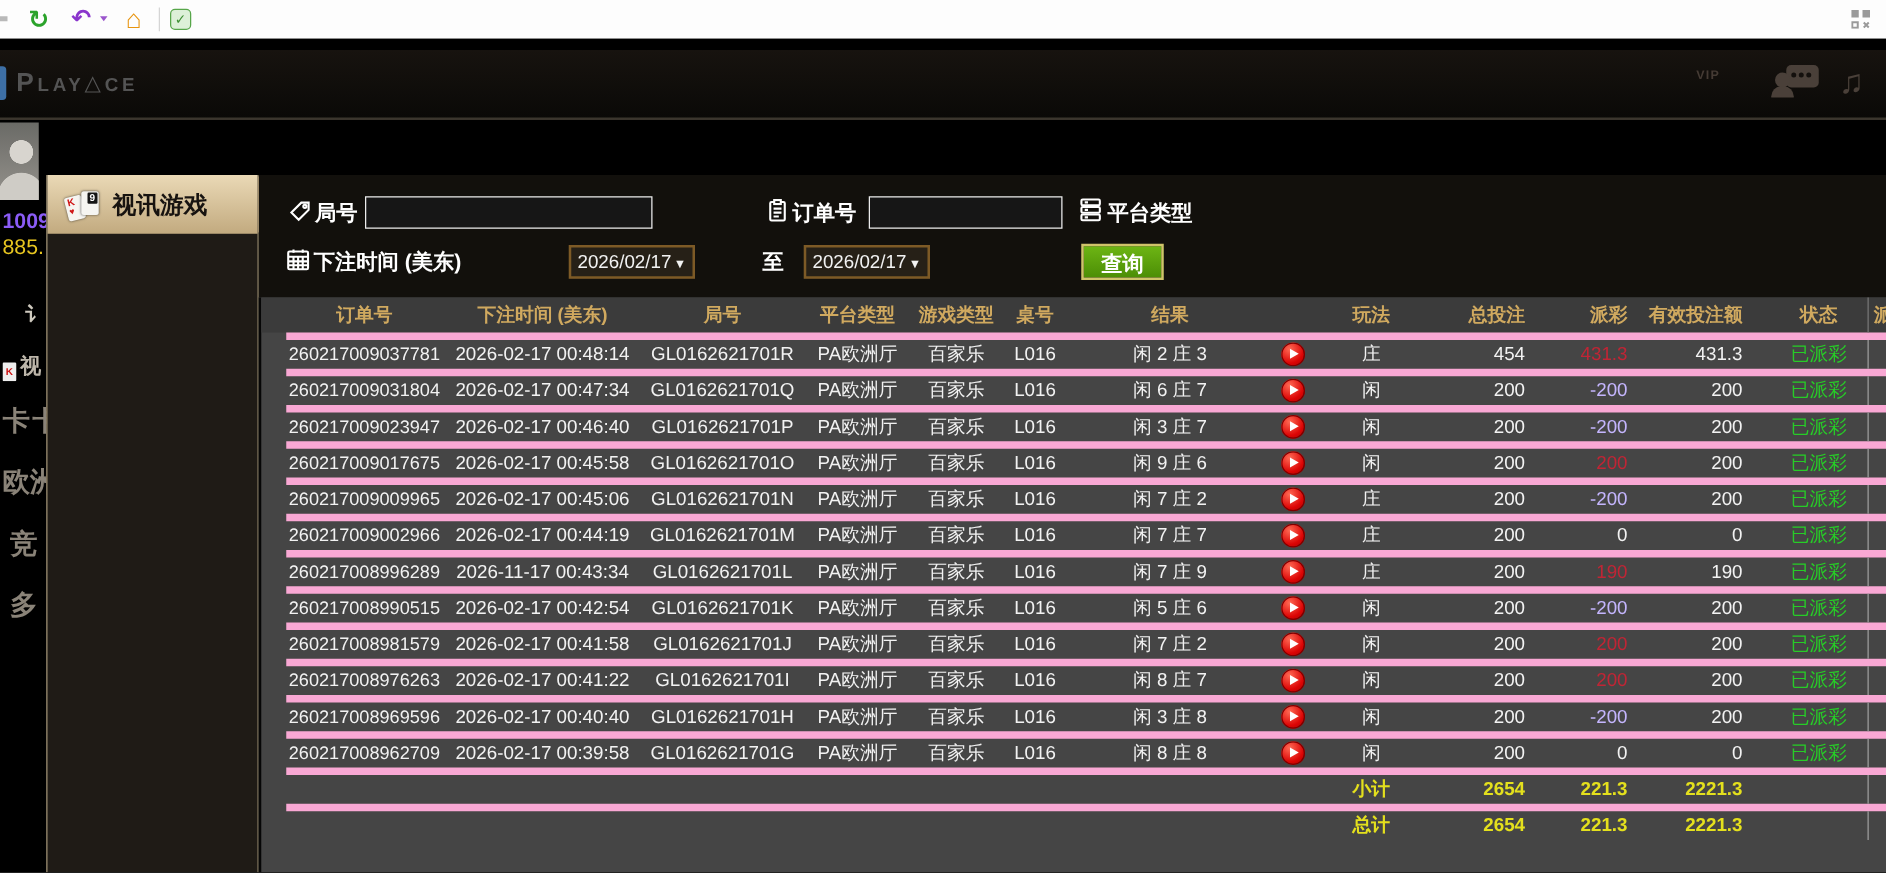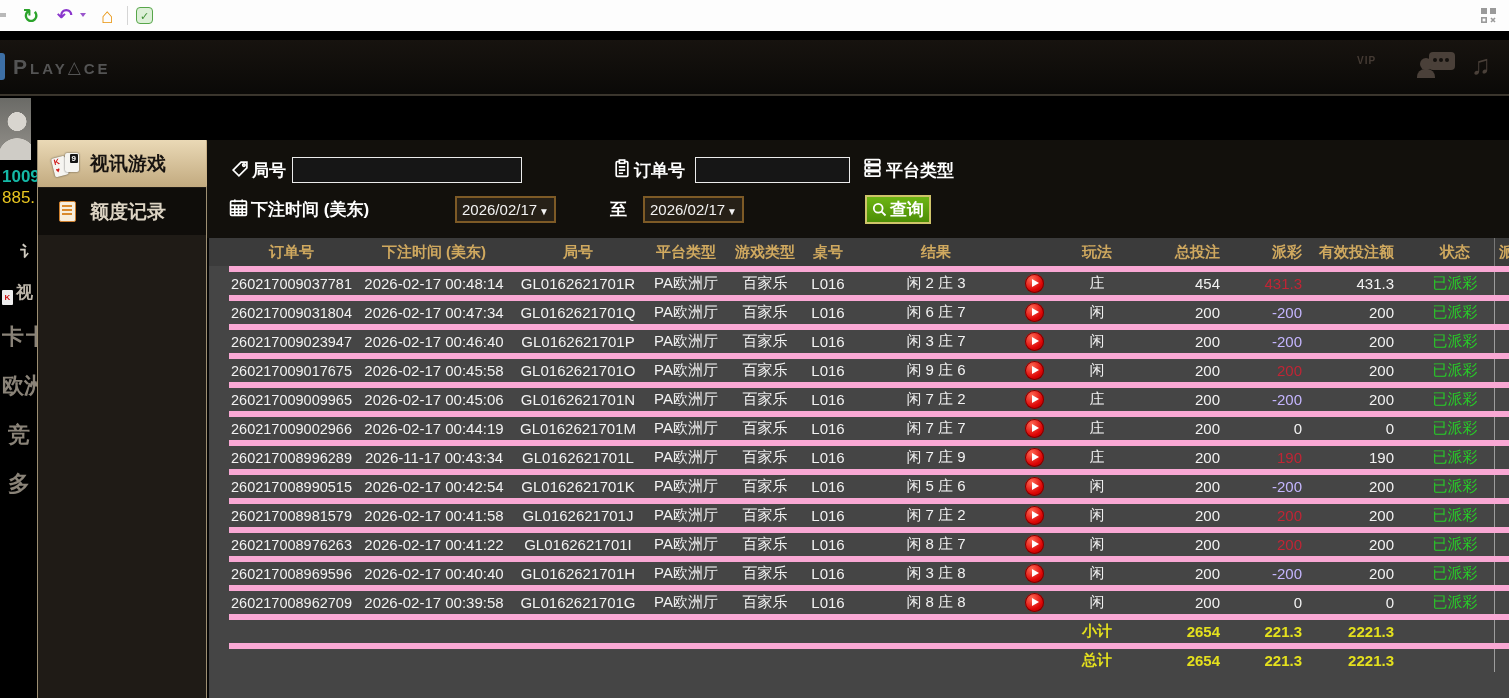--- a/index.html
+++ b/index.html
@@ -41,21 +41,21 @@
   .chat .body { position:absolute; left:0; top:19px; width:18px; height:9px; border-radius:8px 8px 0 0; background:#4a4039; }
   .music { right:8px; width:30px; font-size:27px; line-height:30px; }
   .bg-hline { position:absolute; left:0; top:63px; width:100%; height:2px; background:#575044; opacity:.65; }
 
   
   .bgfrag { position:absolute; white-space:nowrap; overflow:hidden; }
   .avatar { left:0; top:67px; width:31px; height:62px; background:
       radial-gradient(circle at 55% 38%, #d8d5cf 0 22%, transparent 23%),
       radial-gradient(circle at 55% 95%, #cfccc6 0 30%, transparent 31%),
       linear-gradient(#6a6a66,#96938d); }
-  .f-1009 { left:2px; top:136px; color:#14b8a6; font-size:17px; font-weight:bold; }
+  .f-1009 { left:2px; top:136px; color:#8b5cf6; font-size:17px; font-weight:bold; }
   .f-885 { left:2px; top:157px; color:#e7c520; font-size:17px; font-weight:normal; }
   .f-yan { left:20px; top:211px; color:#cfcabf; font-size:16px; font-weight:bold; }
   .f-shipin { left:2px; top:250px; color:#bdb6aa; font-size:17px; font-weight:bold; }
   .minicard { display:inline-block; width:11px; height:15px; background:#eee; border-radius:1px; color:#c11; font-size:8px; font-weight:bold; text-align:center; line-height:15px; vertical-align:-2px; margin-right:3px; }
   .f-kaka { left:2px; top:291px; color:#8a8378; font-size:22px; font-weight:bold; letter-spacing:2px; width:36px; }
   .f-ouzhou { left:2px; top:340px; color:#8a8378; font-size:22px; font-weight:bold; width:36px; }
   .f-jing { left:8px; top:389px; color:#8a8378; font-size:22px; font-weight:bold; }
   .f-duo { left:8px; top:438px; color:#8a8378; font-size:22px; font-weight:bold; }
 
   
@@ -83,21 +83,21 @@
 
   
   .flt { position:absolute; color:#fff; }
   .flt-label { font-size:17px; font-weight:bold; white-space:nowrap; }
   .fsvg { stroke:#fff; fill:none; stroke-width:1.6; }
   .inp { position:absolute; background:#161616; border:1px solid #ececec; height:26px; cursor:text; }
   .dateb { position:absolute; width:101px; height:27px; background:#262017; border:2px solid #7d5a26; color:#f2f2f2; font-size:15px; text-align:center; line-height:23px; cursor:pointer; }
   .dateb .dc { font-size:10px; margin-left:2px; }
   .selectb { position:absolute; width:217px; height:28px; background:#191919; border:2px solid #a06a28; color:#f2f2f2; font-size:16px; line-height:24px; padding-left:9px; cursor:pointer; }
   .selectb .dc { position:absolute; right:10px; top:9px; border-top:7px solid #d8d8d8; border-left:5px solid transparent; border-right:5px solid transparent; }
-  .qbtn { position:absolute; width:66px; height:29px; background:linear-gradient(#6db514,#4c8e06); border:2px solid #cfc46a; color:#fff; font-size:17px; font-weight:bold; display:flex; align-items:center; justify-content:center; gap:3px; cursor:pointer; }
+  .qbtn { position:absolute; width:66px; height:29px; background:linear-gradient(#6db514,#4c8e06); border:2px solid #cfc46a; color:#fff; font-size:17px; font-weight:bold; display:flex; align-items:center; justify-content:center; gap:3px; cursor:pointer;flex-direction:column; }
 
   
   .table { position:absolute; left:0; top:98px; right:0; bottom:0; background:#454545; border-left:2px solid #060606; padding-left:20px; }
   .trow, .throw { display:grid; grid-template-columns:125px 160px 128px 88px 70px 56px 160px 36px 90px 86px 82px 106px 78px 15px; align-items:center; }
   .throw { height:28px; background:#3b3b3b; margin-left:-20px; padding-left:20px; }
   .trow { height:29px; border-top:6px solid #f9a8d4; }
   .th { color:#d0a95f; font-size:15px; font-weight:bold; text-align:center; white-space:nowrap; }
   .td { color:#f2f2f2; font-size:15px; text-align:center; white-space:nowrap; }
   .td.c-order { font-size:14.5px; }
   .num { text-align:right; padding-right:8px; }
@@ -173,26 +173,20 @@
           <span class="side-ic">
             <span class="ic-cards">
                 <span class="ck">K<small>♥</small></span>
                 <span class="c9">
                   <b>9</b>
                 </span>
               </span>
           </span>
           <span>视讯游戏</span>
         </div>
-        <div class="side-item">
-          <span class="side-ic">
-              <span class="ic-doc"></span>
-            </span>
-          <span>额度记录</span>
-        </div>
         <div class="side-rest">
           
           
           
         </div>
       </div>
 
       <div class="content">
 
         <span class="flt" style="left:24px;top:20px;">

